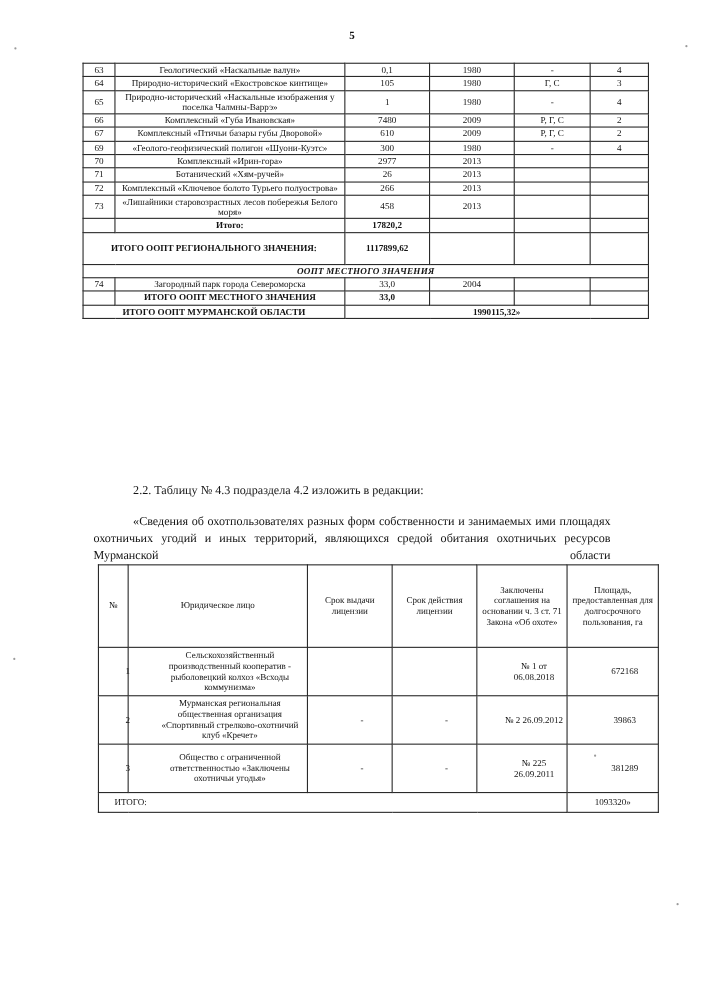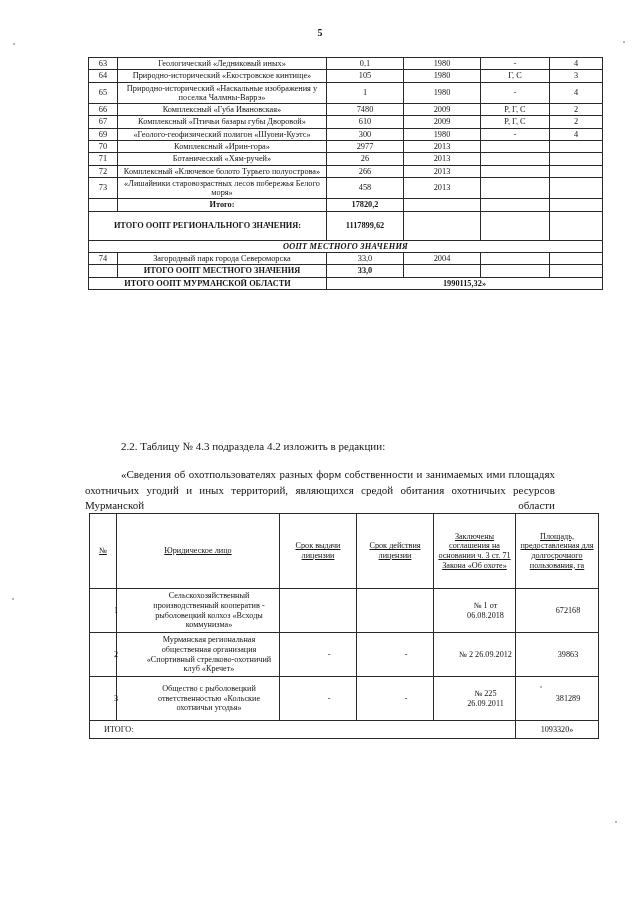--- a/index.html
+++ b/index.html
@@ -45,21 +45,21 @@
     line-height: 1.12;
     text-align: center;
     vertical-align: middle;
     word-wrap: break-word;
     overflow-wrap: break-word;
   }
 
   
   #table-oopt-wrap {
     position: absolute;
-    left: 88px;
+    left: 75px;
     top: 57px;
     width: 480px;
   }
   #table-oopt td.c-num      { width: 24px; }
   #table-oopt td.c-name     { width: 200px; }
   #table-oopt td.c-area     { width: 72px; }
   #table-oopt td.c-year     { width: 72px; }
   #table-oopt td.c-status   { width: 64px; }
   #table-oopt td.c-cat      { width: 48px; }
   #table-oopt td.name-cell  { padding-left: 4px; padding-right: 4px; }
@@ -117,21 +117,20 @@
   #table-hunt td.h-issue  { width: 72px; }
   #table-hunt td.h-valid  { width: 72px; }
   #table-hunt td.h-agree  { width: 77px; }
   #table-hunt td.h-area   { width: 78px; }
   #table-hunt td {
     font-size: 8.2px;
     line-height: 1.18;
   }
   #table-hunt .hdr td {
     height: 72px;
-    text-decoration: underline;
   }
   #table-hunt .body-row td {
     height: 41px;
     padding-left: 24px;
   }
   #table-hunt .total-row td {
     height: 15px;
   }
   .total-left {
     text-align: left !important;
@@ -151,21 +150,21 @@
 <div class="page">
 
   <div class="page-number">5</div>
 
   <div id="table-oopt-wrap">
     <table class="doc-table" id="table-oopt">
       <tbody>
 
         <tr>
           <td class="c-num">63</td>
-          <td class="c-name name-cell">Геологический «Ледниковый иных»</td>
+          <td class="c-name name-cell">Геологический «Наскальные валун»</td>
           <td class="c-area">0,1</td>
           <td class="c-year">1980</td>
           <td class="c-status">-</td>
           <td class="c-cat">4</td>
         </tr>
 
         <tr>
           <td class="c-num">64</td>
           <td class="c-name name-cell">Природно-исторический «Екостровское кинтище»</td>
           <td class="c-area">105</td>
@@ -326,21 +325,21 @@
           <td class="h-num">2</td>
           <td class="h-entity">Мурманская региональная общественная организация «Спортивный стрелково-охотничий клуб «Кречет»</td>
           <td class="h-issue">-</td>
           <td class="h-valid">-</td>
           <td class="h-agree">№ 2 26.09.2012</td>
           <td class="h-area">39863</td>
         </tr>
 
         <tr class="body-row">
           <td class="h-num">3</td>
-          <td class="h-entity">Общество с рыболовецкий ответственностью «Кольские охотничьи угодья»</td>
+          <td class="h-entity">Общество с ограниченной ответственностью «Заключены охотничьи угодья»</td>
           <td class="h-issue">-</td>
           <td class="h-valid">-</td>
           <td class="h-agree">№ 225 26.09.2011</td>
           <td class="h-area">381289</td>
         </tr>
 
         <tr class="total-row">
           <td class="total-left" colspan="5">ИТОГО:</td>
           <td class="h-area">1093320»</td>
         </tr>

